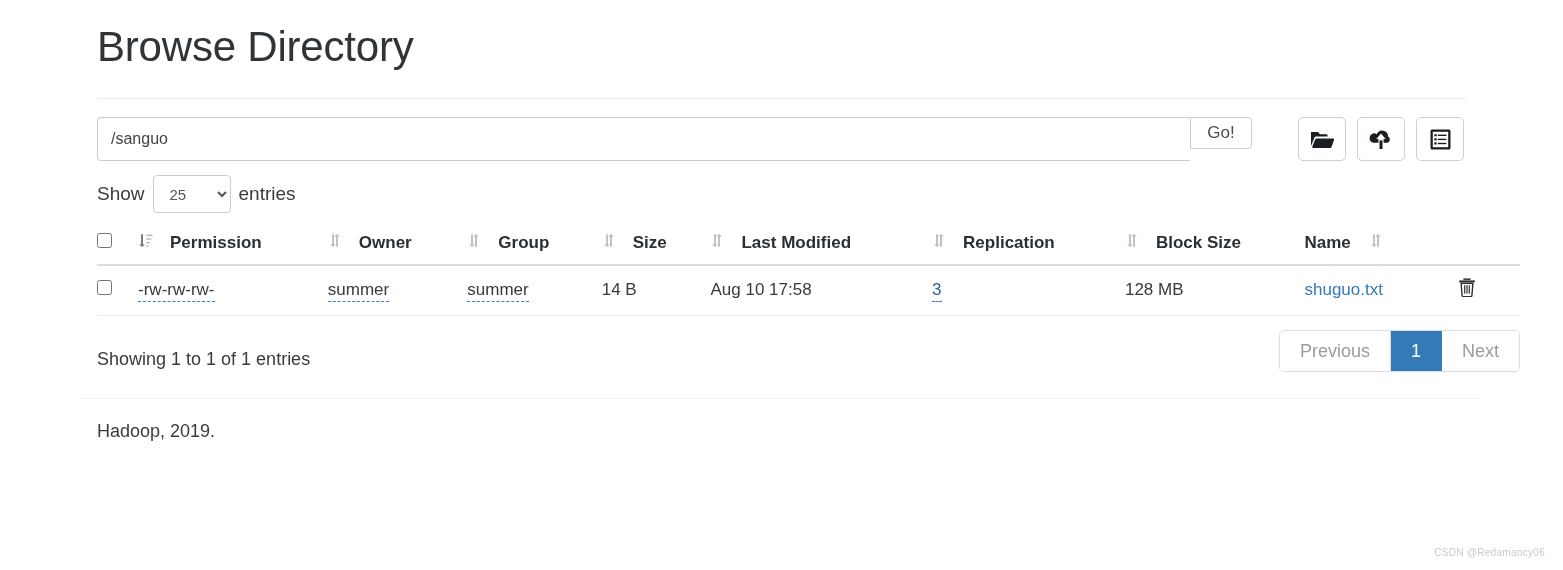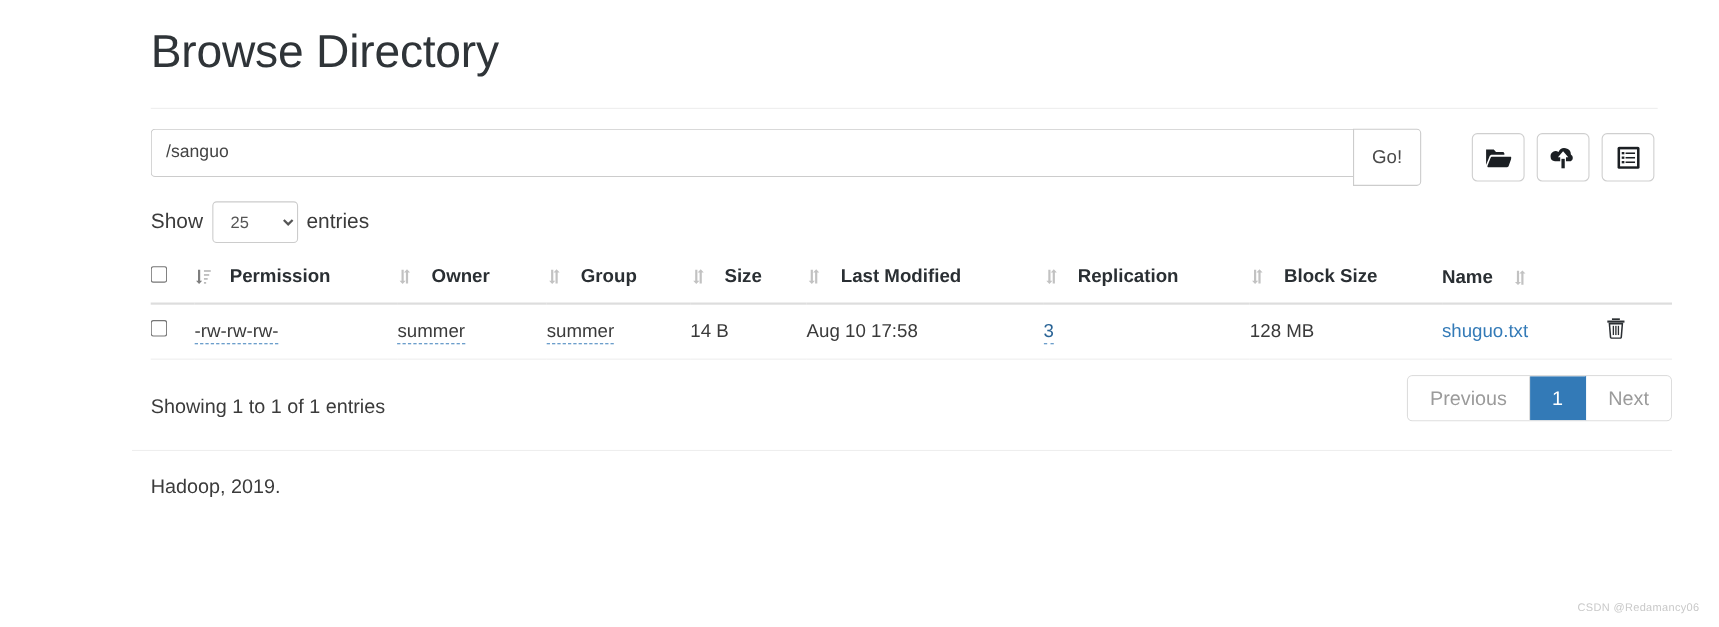--- a/index.html
+++ b/index.html
@@ -4,21 +4,21 @@
 <style>
   * { box-sizing: border-box; }
   html, body {
     margin: 0; padding: 0;
     width: 1563px; height: 570px;
     background: #ffffff;
     font-family: "Liberation Sans", sans-serif;
     color: #333333;
     overflow: hidden;
   }
-  .page { position: relative; width: 1563px; height: 570px; background:#fff;padding-left:40px; }
+  .page { position: relative; width: 1563px; height: 570px; background:#fff; }
 
   
   .title-wrap { padding: 24px 0 0 97px; }
   h1.page-title {
     margin: 0;
     font-size: 42px;
     font-weight: 400;
     line-height: 1.1;
     color: #2f3438;
     letter-spacing: -0.2px;
@@ -44,21 +44,21 @@
     border-right: none;
     border-radius: 4px 0 0 4px;
     padding: 0 13px;
     font-size: 16px;
     font-family: "Liberation Sans", sans-serif;
     color: #444;
     background: #fff;
     outline: none;
   }
   .go-btn {
-    height: 52px;
+    height: 32px;
     min-width: 62px;
     padding: 0 16px;
     border: 1px solid #cccccc;
     border-radius: 0 4px 4px 0;
     background: #ffffff;
     font-size: 17px;
     font-family: "Liberation Sans", sans-serif;
     color: #4a4a4a;
     cursor: pointer;
   }
@@ -129,21 +129,21 @@
     vertical-align: middle;
   }
   table.fs-table tbody td {
     font-size: 17px;
     color: #3a3a3a;
     padding: 12px 0 13px 0;
     border-bottom: 1px solid #eeeeee;
     vertical-align: middle;
     white-space: nowrap;
   }
-  .th-inner { display: inline-flex; align-items: center; }
+  .th-inner { display: inline-flex; align-items: flex-start; }
   .sort-ico { margin-right: 17px; display: inline-flex; }
   .sort-ico.trailing { margin-right: 0; margin-left: 18px; }
 
   
   .col-check { width: 40px; }
   .col-perm  { width: 185px; }
   .col-owner { width: 136px; }
   .col-group { width: 131px; }
   .col-size  { width: 106px; }
   .col-mod   { width: 216px; }

